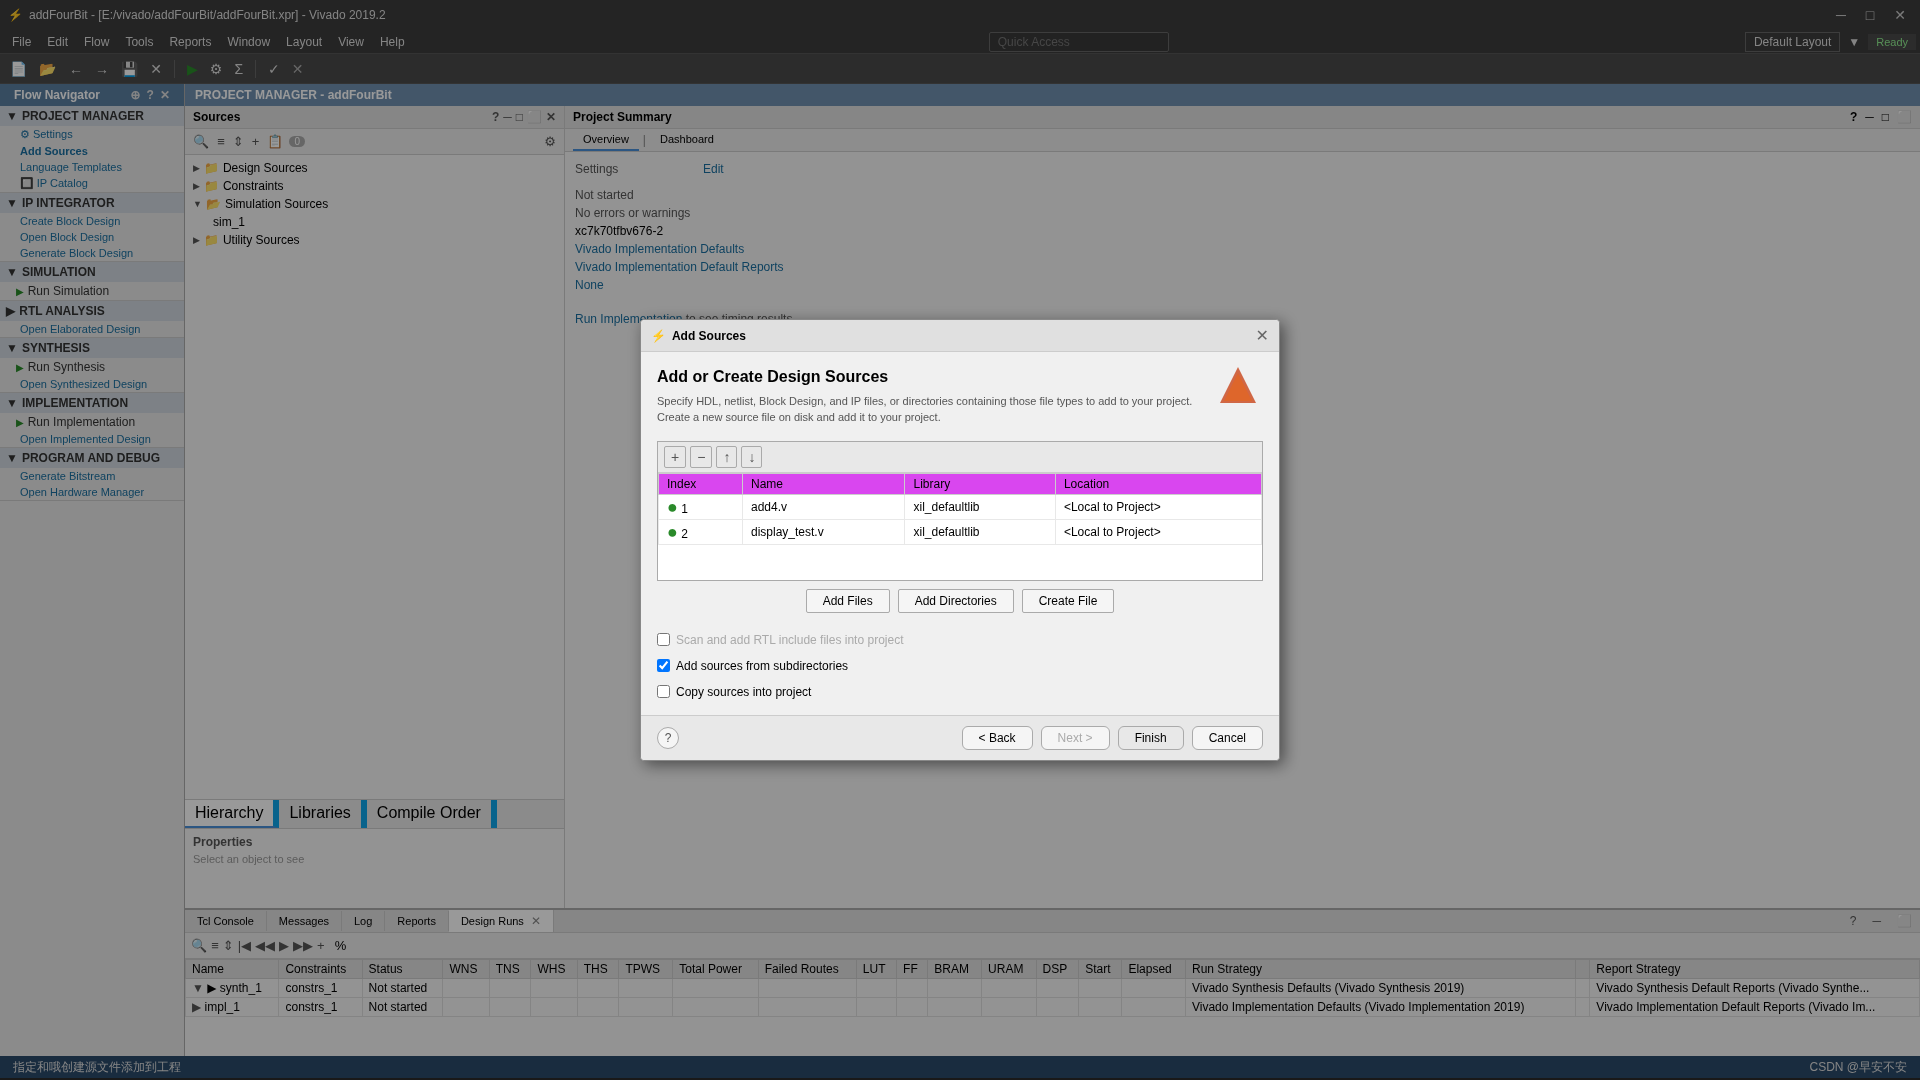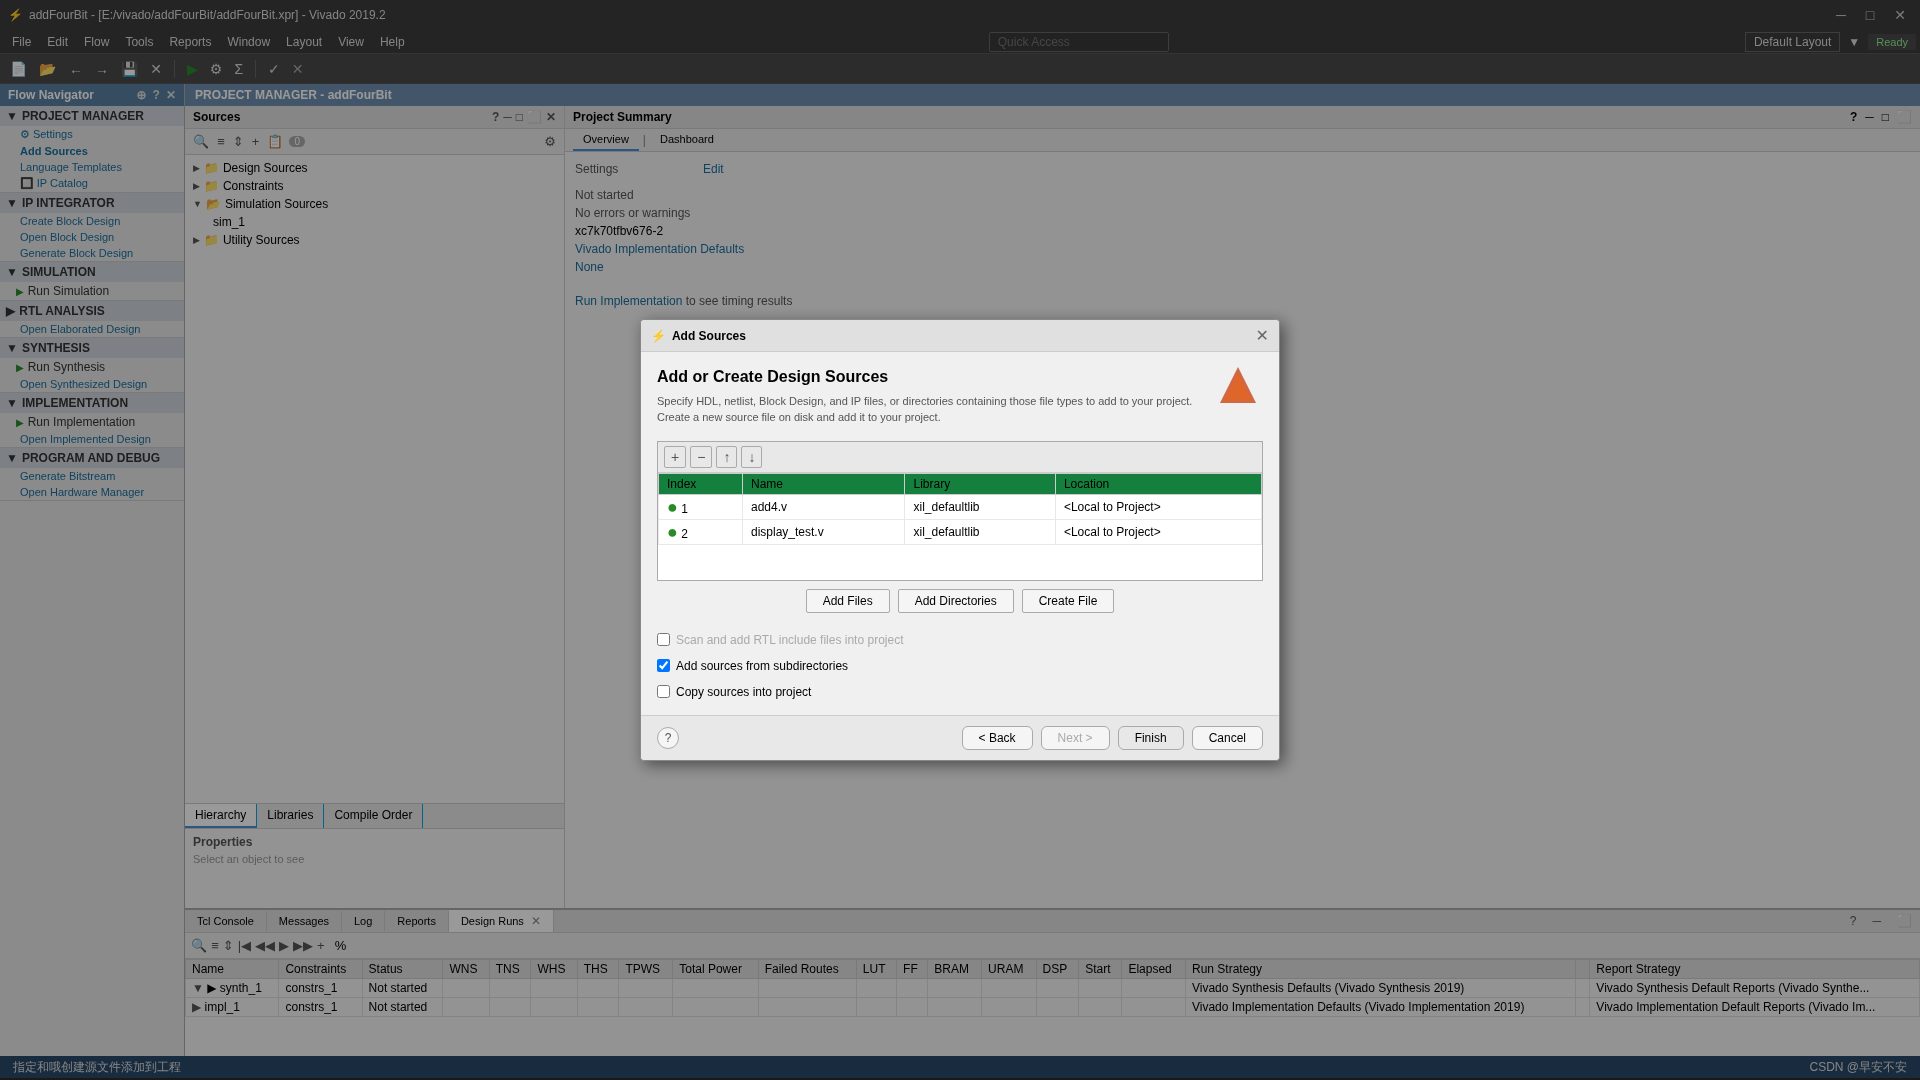--- a/index.html
+++ b/index.html
@@ -57,21 +57,21 @@
       width: 185px;
       background: #e8e8e8;
       border-right: 1px solid #aaa;
       display: flex;
       flex-direction: column;
       flex-shrink: 0;
     }
     .flow-nav-header {
       background: #5a7fa0;
       color: white;
-      padding: 4px 8px;
+      padding: 4px 14px;
       font-weight: bold;
       font-size: 11px;
       display: flex;
       align-items: center;
       justify-content: space-between;
     }
     .flow-nav-header-icons { display: flex; gap: 6px; cursor: pointer; color: #ddd; }
     .nav-section { border-bottom: 1px solid #ccc; }
     .nav-section-title {
       background: #d0d8e0;
@@ -161,23 +161,23 @@
     .tree-folder { color: #e8a000; }
     .folder-triangle { font-size: 9px; color: #555; }
 
     .sources-tabs {
       display: flex;
       border-top: 1px solid #ccc;
       background: #e8e8e8;
     }
     .src-tab {
       padding: 4px 10px;
-      font-size: 12px;
-      cursor: pointer;
-      border-right: 1px solid #0ea5e9;
+      font-size: 16px;
+      cursor: pointer;
+      border-right: 6px solid #0ea5e9;
     }
     .src-tab.active { background: white; border-bottom: 2px solid #4a90d9; }
 
     .props-panel {
       padding: 6px 8px;
       font-size: 11px;
       color: #555;
       background: #f5f5f5;
       border-top: 1px solid #ccc;
       min-height: 80px;
@@ -336,21 +336,21 @@
       background: none;
       border: 1px solid #aaa;
       cursor: pointer;
       padding: 2px 6px;
       font-size: 14px;
       color: #555;
       border-radius: 2px;
     }
     .file-table { width: 100%; border-collapse: collapse; font-size: 11px; }
     .file-table th {
-      background: #15803d;
+      background: #d946ef;
       border: 1px solid #ccc;
       padding: 3px 8px;
       text-align: left;
       font-weight: normal;
     }
     .file-table td {
       border: 1px solid #e8e8e8;
       padding: 3px 8px;
     }
     .file-dot { color: #2a8a2a; font-size: 18px; line-height: 1; }
@@ -631,20 +631,23 @@
           <div class="settings-row">
             <span class="settings-label">Settings</span>
             <span class="settings-edit">Edit</span>
           </div>
           <div style="margin-top:12px;font-size:11px;color:#555">
             <div style="margin-bottom:4px">Not started</div>
             <div style="margin-bottom:4px">No errors or warnings</div>
             <div style="margin-bottom:4px;color:#000">xc7k70tfbv676-2</div>
             <div style="margin-bottom:4px">
               <span style="color:#1a6fa0;cursor:pointer">Vivado Implementation Defaults</span>
+            </div>
+            <div style="margin-bottom:4px">
+              <span style="color:#1a6fa0;cursor:pointer">Vivado Implementation Default Reports</span>
             </div>
             <div style="margin-bottom:4px">
               <span style="color:#1a6fa0;cursor:pointer">None</span>
             </div>
             <div style="margin-top:20px">
               <span style="color:#1a6fa0;cursor:pointer">Run Implementation</span>
               <span style="color:#555">to see timing results</span>
             </div>
           </div>
         </div>

